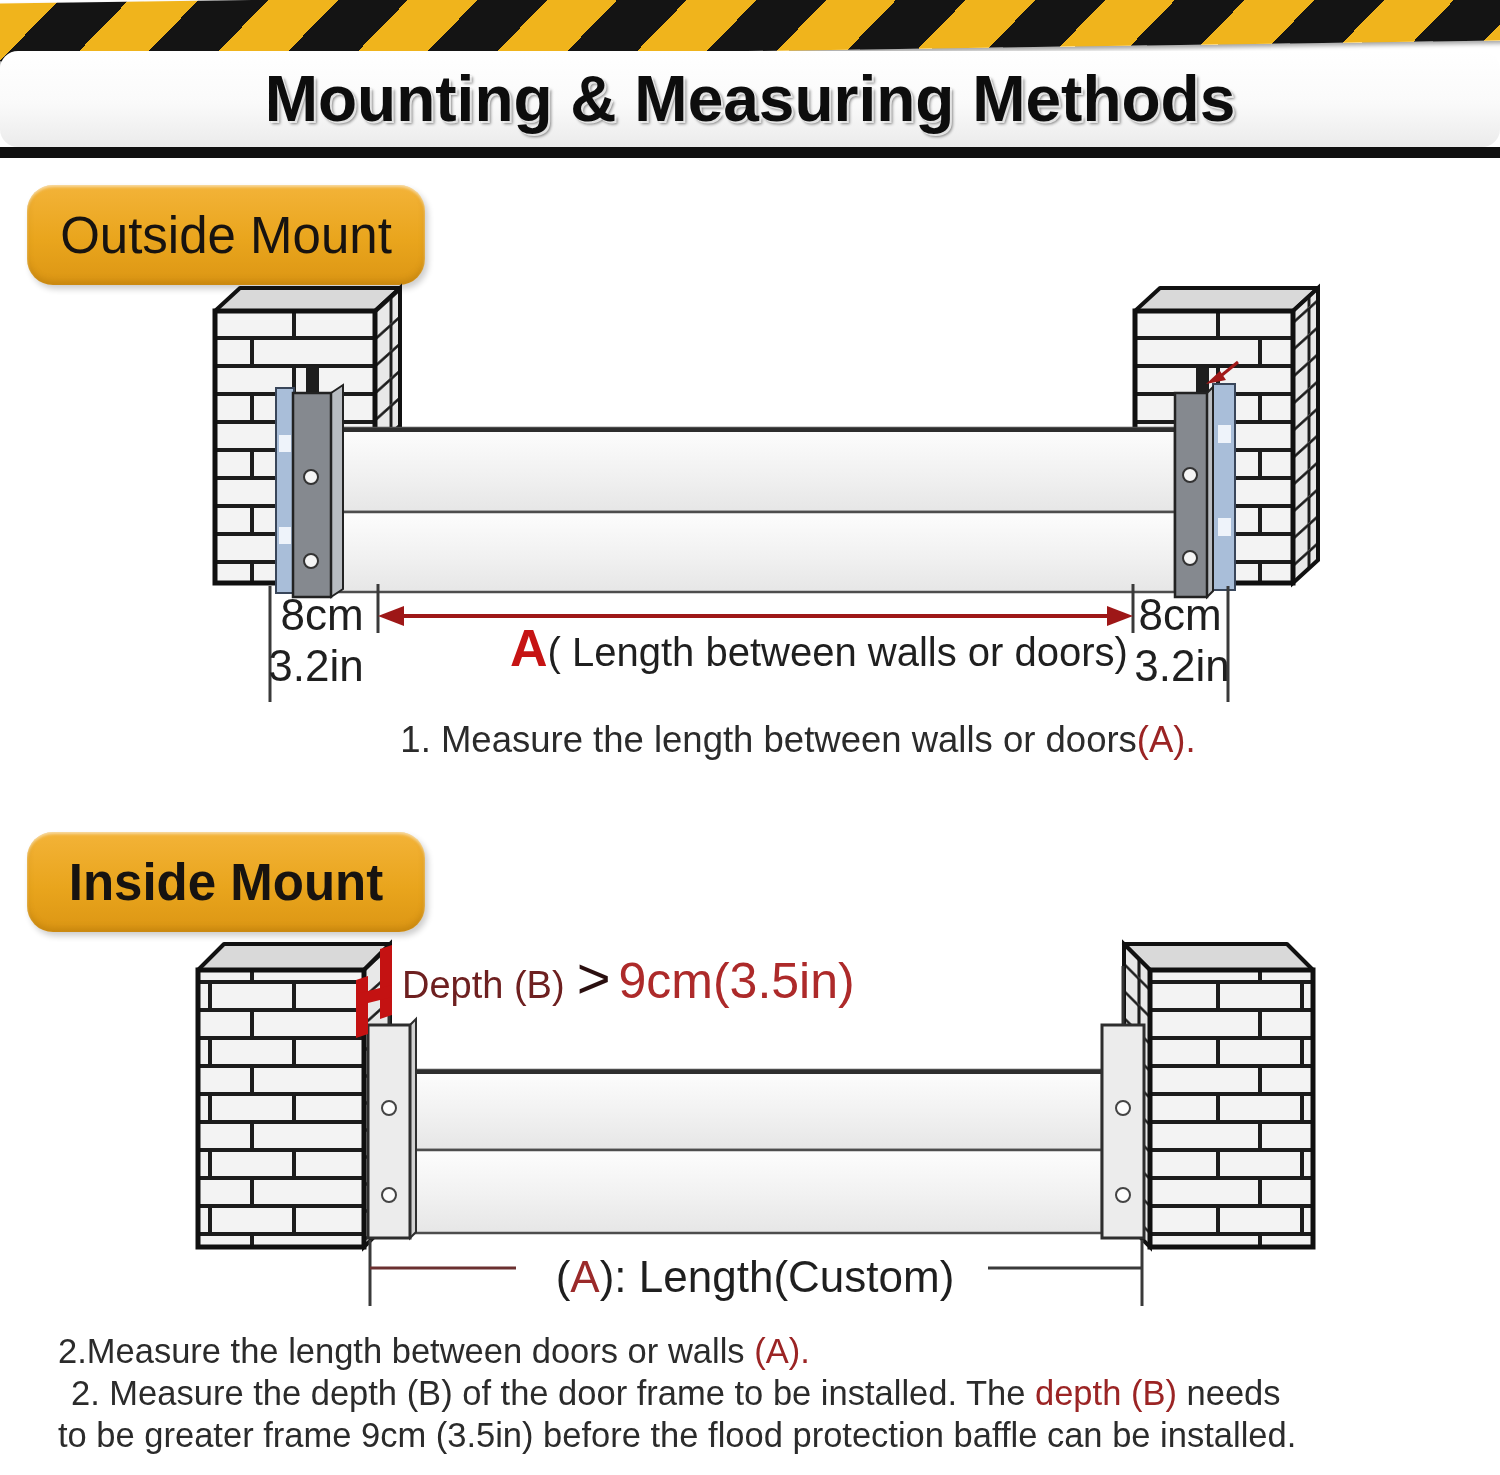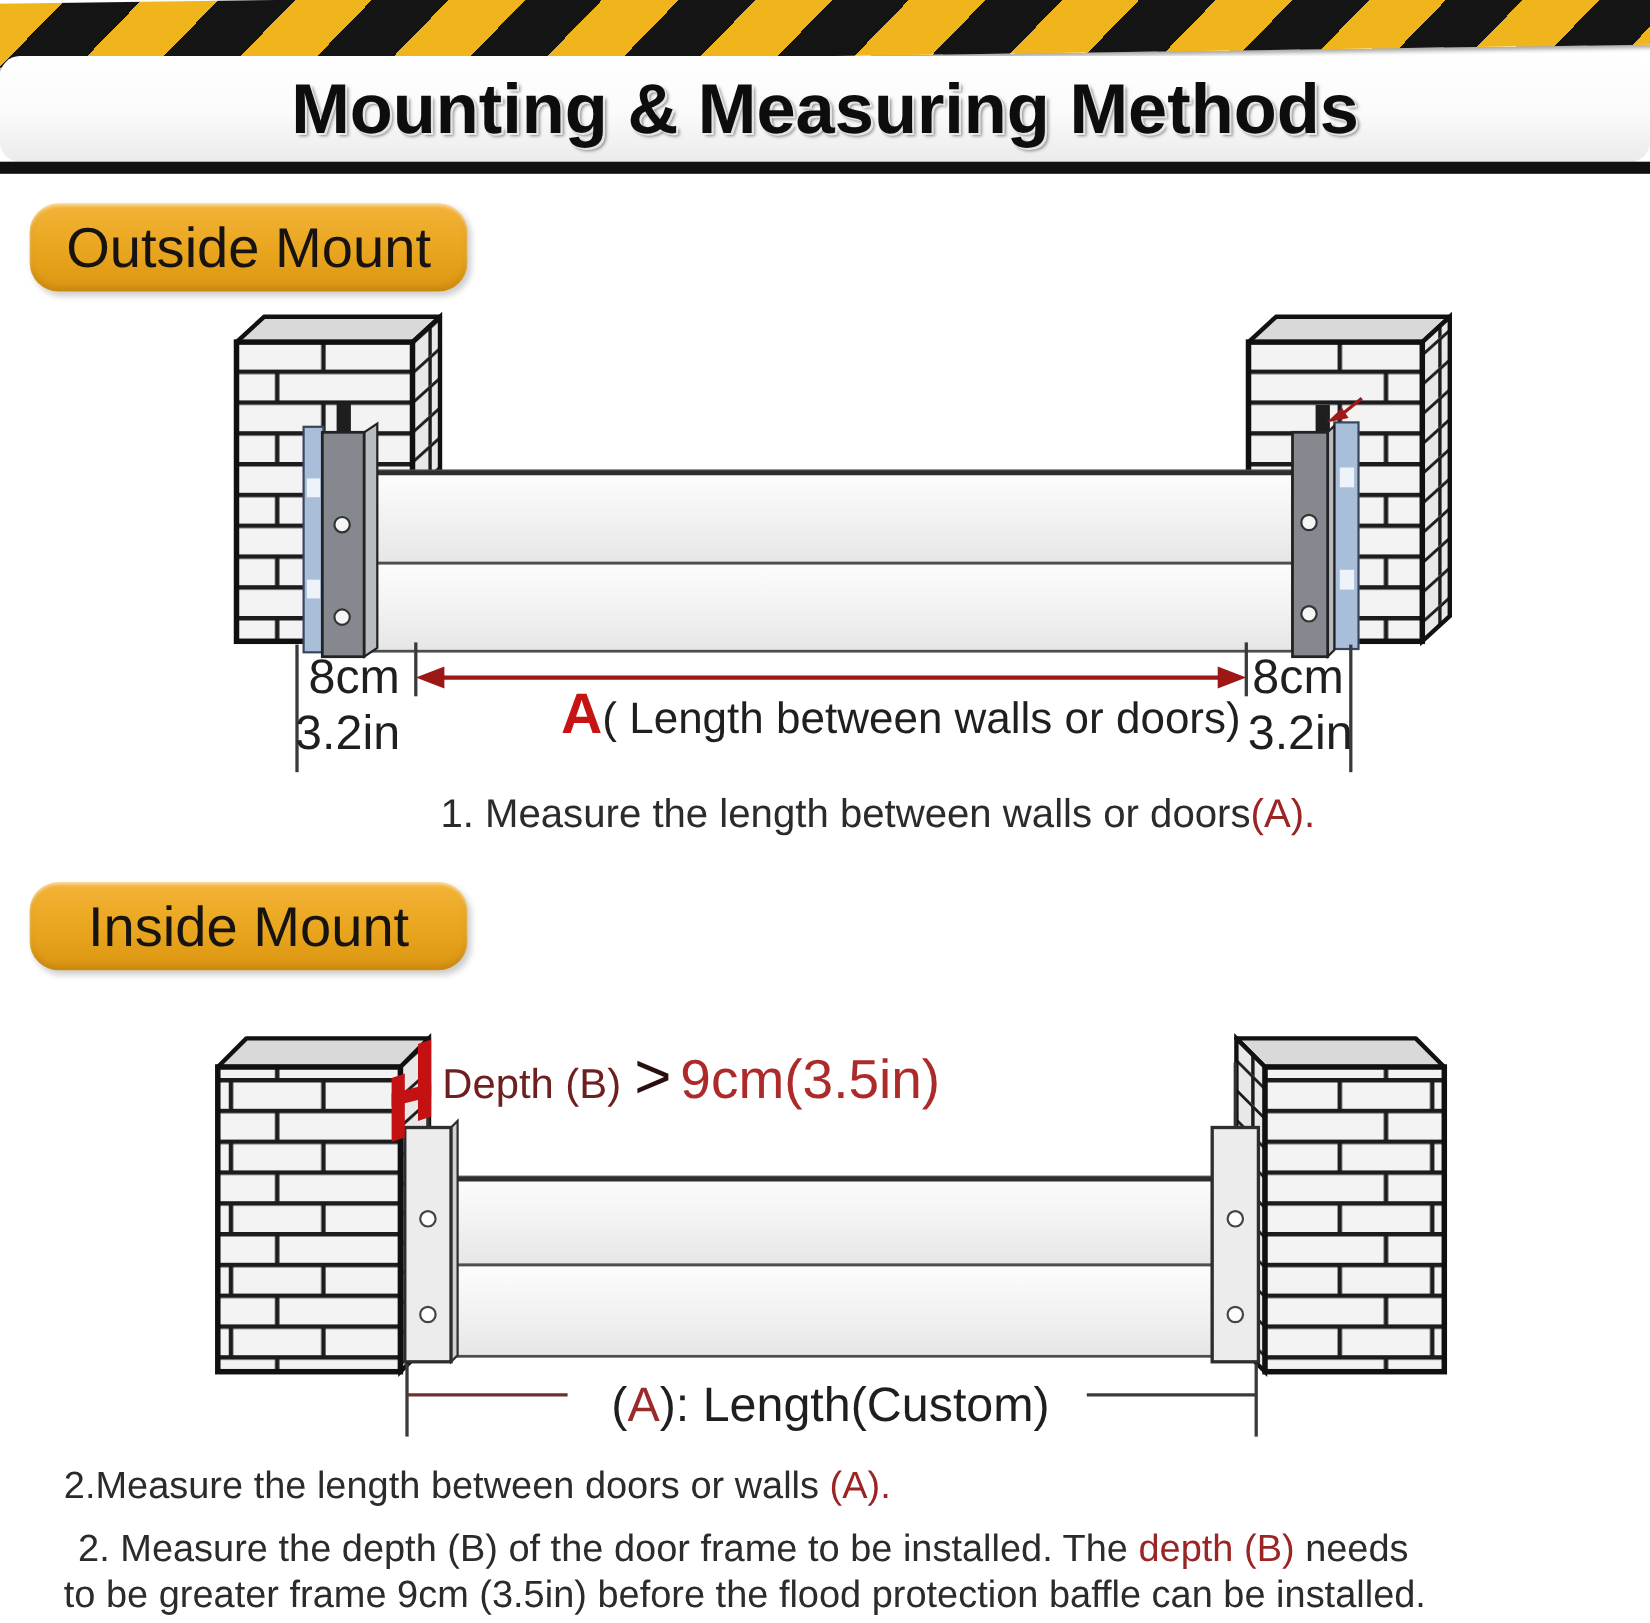--- a/index.html
+++ b/index.html
@@ -20,45 +20,45 @@
     display:flex;align-items:center;justify-content:center;border-radius:18px;
   }
   .title{
     font-size:64px;font-weight:bold;letter-spacing:0px;color:#0d0d0d;
     text-shadow:2px 2px 0 rgba(255,255,255,.75),3px 3px 3px rgba(0,0,0,.45);
     white-space:nowrap;
   }
   .blackbar{position:absolute;top:147px;left:0;width:100%;height:11px;background:#101010;}
   
   .badge{
-    position:absolute;left:27px;width:398px;height:80px;border-radius:26px;
+    position:absolute;left:27px;width:398px;height:100px;border-radius:26px;
     background:linear-gradient(180deg,#f3b338 0%,#e9a51d 55%,#dc9614 100%);
     display:flex;align-items:center;justify-content:center;
     font-size:51px;color:#171310;
     box-shadow:3px 4px 6px rgba(0,0,0,.20), inset 0 2px 3px rgba(255,255,255,.55), inset 0 -4px 6px rgba(150,95,0,.30);
     white-space:nowrap;
   }
   #badge-outside{top:185px;}
-  #badge-inside{top:802px;}
+  #badge-inside{top:832px;font-weight:bold;}
   
   #svg1{position:absolute;top:280px;left:0;}
   #svg2{position:absolute;top:938px;left:0;}
   svg text{font-family:"Liberation Sans",sans-serif;}
   
   .steps1{
     position:absolute;left:133px;top:712px;width:1330px;
     font-size:36.5px;line-height:1.56;color:#2b2b2b;text-align:center;
   }
   .steps1 p{margin:0;}
   .steps2{
     position:absolute;left:58px;top:1330px;width:1408px;
     font-size:34.5px;line-height:1.22;color:#2b2b2b;
   }
   .steps2 p{margin:0;}
-  .steps2 .p2{margin-top:15px;text-indent:13px;}
+  .steps2 .p2{text-indent:13px;}
   .red{color:#9b2424;}
 </style>
 </head>
 <body>
 
 <div class="header">
   <div class="hazard"></div>
   <div class="titlebar">
     <div class="title">Mounting &amp; Measuring Methods</div>
   </div>

